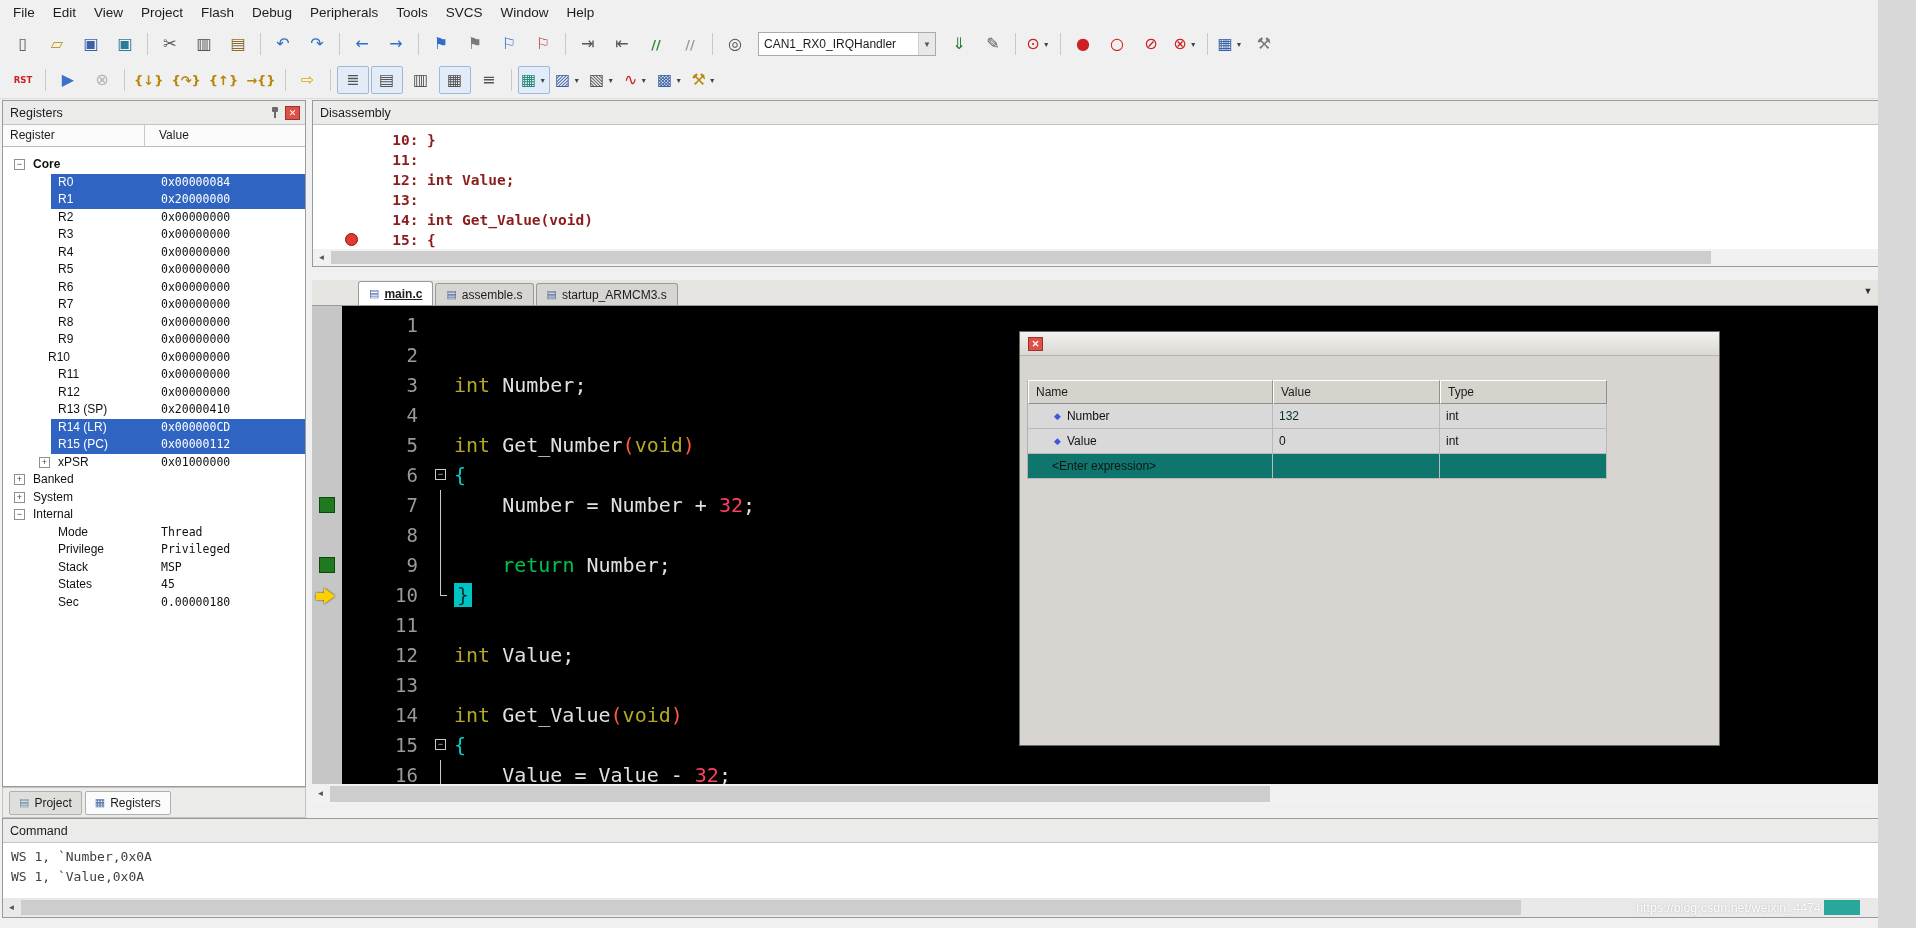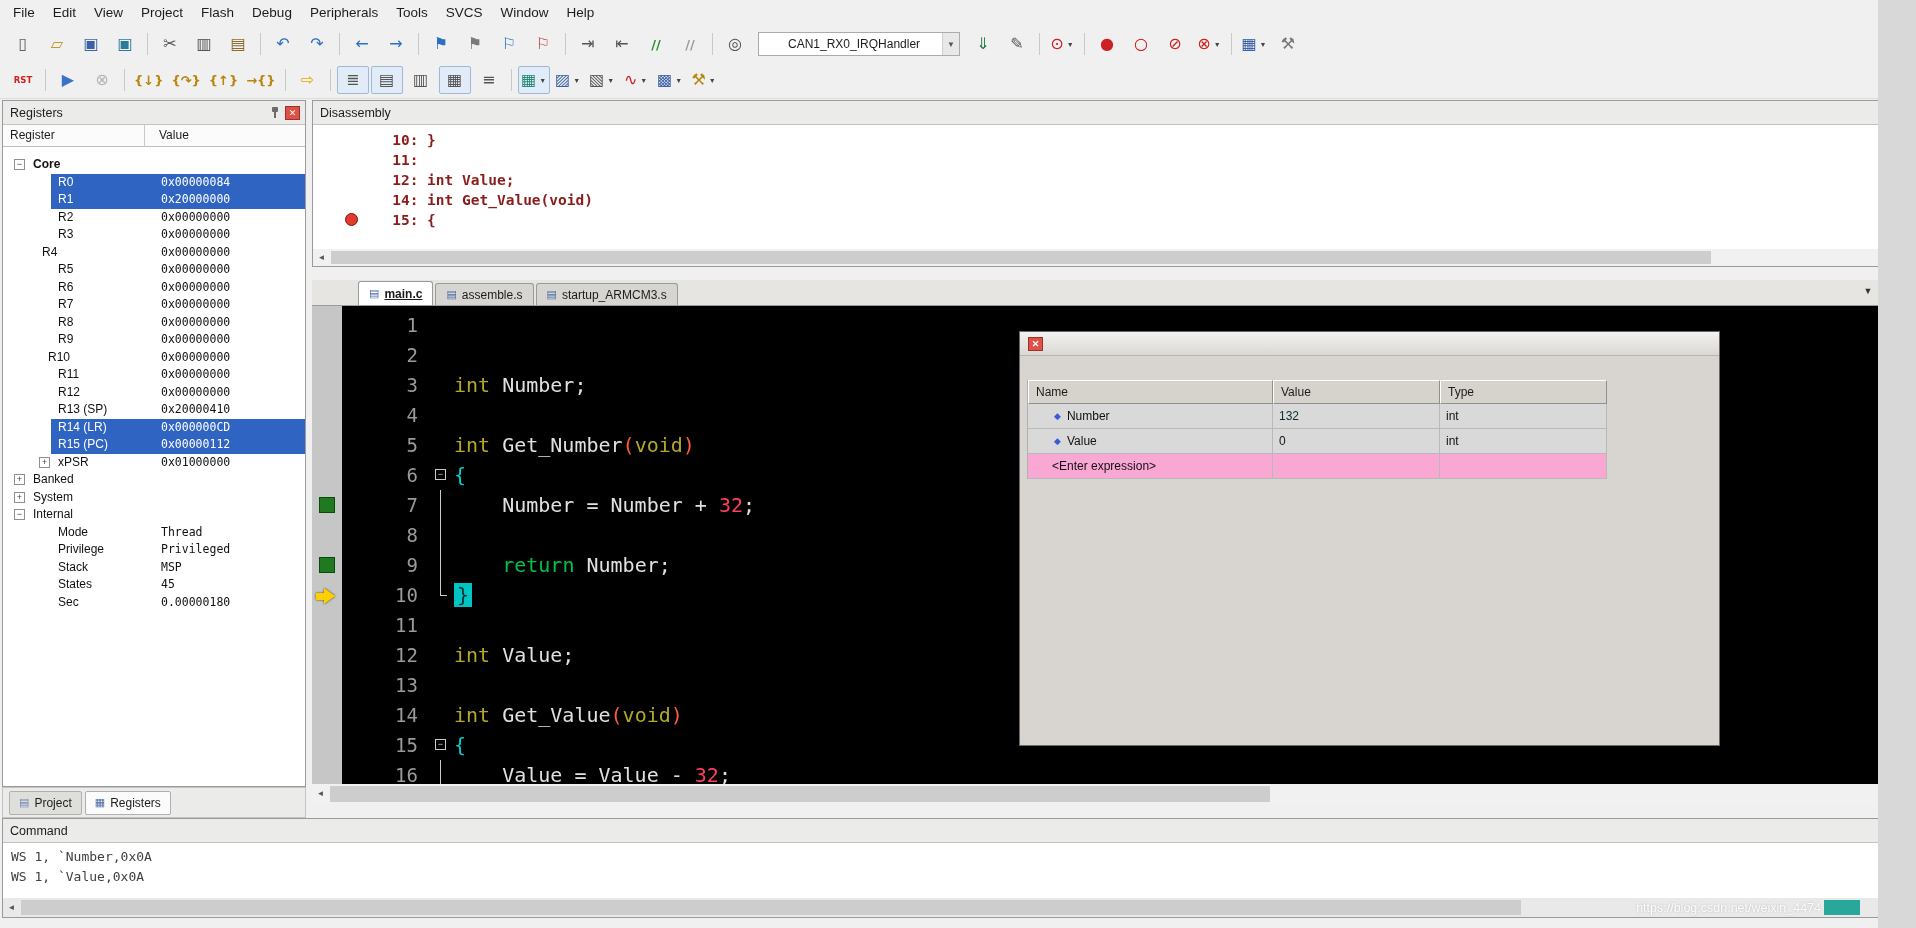--- a/index.html
+++ b/index.html
@@ -18,21 +18,21 @@
   #toolbar1,#toolbar2{position:absolute;left:0;width:100%;height:36px;display:flex;align-items:center;padding-left:6px;background:#f0f0f0;}
   #toolbar1{top:26px;}
   #toolbar2{top:62px;border-bottom:1px solid #dcdcdc;}
   .tb-btn{min-width:26px;height:26px;display:flex;align-items:center;justify-content:center;margin:0 1px;border:1px solid transparent;border-radius:2px;padding:0 2px;}
   .tb-btn.pressed{background:#e2ecf8;border-color:#9fb8d8;}
   .tb-glyph{font-size:16px;line-height:1;font-family:"DejaVu Sans","Liberation Sans",sans-serif;}
   .tb-glyph.small{font-size:8.5px;font-weight:bold;}
   .tb-glyph.mid{font-size:13px;font-weight:bold;}
   .tb-drop{font-size:7px;color:#444;margin-left:3px;}
   .tb-sep{width:1px;height:22px;background:#c9c9c9;margin:0 5px;}
-  .tb-combo{width:176px;height:22px;background:#fff;border:1px solid #ababab;display:flex;align-items:center;margin:0 6px;padding-left:24px;}
+  .tb-combo{width:176px;height:22px;background:#fff;border:1px solid #ababab;display:flex;align-items:center;margin:0 6px;}
   .combo-text{flex:1;font-size:12px;padding-left:5px;white-space:nowrap;overflow:hidden;}
   .combo-arrow{width:16px;align-self:stretch;display:flex;align-items:center;justify-content:center;font-size:8px;color:#555;border-left:1px solid #d0d0d0;background:#e8e8e8;}
 
   
   .panel-title{height:23px;display:flex;align-items:center;background:#ebebe9;border-bottom:1px solid #c3c3c3;font-size:12.5px;padding:0 5px 0 7px;}
   .panel-title-text{flex:1;}
   .title-btns{display:flex;align-items:center;gap:5px;}
   .pin-icon{position:relative;width:10px;height:13px;display:inline-block;}
   .pin-icon::before{content:"";position:absolute;left:2px;top:1px;width:6px;height:5px;background:#6b6b6b;border-radius:1px;}
   .pin-icon::after{content:"";position:absolute;left:4px;top:6px;width:2px;height:6px;background:#6b6b6b;}
@@ -109,21 +109,21 @@
   #watch{position:absolute;left:1019px;top:331px;width:701px;height:415px;background:#d8d5d0;border:1px solid #686868;box-shadow:3px 4px 9px rgba(0,0,0,.35);box-sizing:border-box;}
   #watch-titlebar{height:23px;display:flex;align-items:center;background:linear-gradient(#f3f2f0,#dbd8d3);border-bottom:1px solid #b5b5b5;font-size:12.5px;font-weight:bold;padding:0 5px 0 8px;}
   #watch-title-text{flex:1;}
   #watch-table{position:absolute;left:7px;top:48px;width:579px;border-left:1px solid #b0b0b0;}
   .w-headrow{display:flex;height:24px;}
   .w-hcell{box-sizing:border-box;border:1px solid;border-color:#ffffff #8f8f8f #8f8f8f #ffffff;background:#d6d3cd;font-size:12px;line-height:22px;padding-left:7px;}
   .w-c1{width:245px;}.w-c2{width:167px;}.w-c3{width:167px;}
   .w-row{display:flex;height:25px;}
   .w-cell{box-sizing:border-box;border-right:1px solid #b9b9b9;border-bottom:1px solid #b9b9b9;display:flex;align-items:center;font-size:12px;color:#111;overflow:hidden;}
   .w-row.gray .w-cell{background:#d9d9d9;}
-  .w-row.white .w-cell{background:#f9a8d4;text-align:center;}
+  .w-row.white .w-cell{background:#0f766e;text-align:center;}
   .w-cell.value-sel{background:#00b09b;color:#04312b;}
   .w-cell.pad{padding-left:6px;}
   .w-diamond{color:#3b5bd6;font-size:9px;margin:0 6px 0 26px;}
   .w-entry{margin-left:24px;}
 
   
   #command-panel{position:absolute;left:2px;top:818px;width:1912px;height:100px;background:#fff;border:1px solid #9a9a9a;box-sizing:border-box;}
   #command-content{position:absolute;left:0;top:24px;right:17px;bottom:19px;padding:4px 8px;overflow:hidden;}
   .cmd-line{height:20px;line-height:20px;font-family:"DejaVu Sans Mono",monospace;font-size:13px;color:#404040;white-space:pre;}
   #command-vscroll{top:24px;right:0;bottom:19px;width:17px;}
@@ -357,21 +357,21 @@
         </div>
         <div class="reg-row">
           <span class="reg-name" style="left: 55px;">R2</span>
           <span class="reg-val">0x00000000</span>
         </div>
         <div class="reg-row">
           <span class="reg-name" style="left: 55px;">R3</span>
           <span class="reg-val">0x00000000</span>
         </div>
         <div class="reg-row">
-          <span class="reg-name" style="left: 39px;">R4</span>
+          <span class="reg-name" style="left: 55px;">R4</span>
           <span class="reg-val">0x00000000</span>
         </div>
         <div class="reg-row">
           <span class="reg-name" style="left: 55px;">R5</span>
           <span class="reg-val">0x00000000</span>
         </div>
         <div class="reg-row">
           <span class="reg-name" style="left: 55px;">R6</span>
           <span class="reg-val">0x00000000</span>
         </div>
@@ -469,20 +469,21 @@
       <span class="panel-title-text">Disassembly</span>
       <span class="title-btns">
         <span class="pin-icon"></span>
         <span class="close-btn">✕</span>
       </span>
     </div>
     <div id="disasm-content">
         <div class="disasm-line">   10: }</div>
         <div class="disasm-line">   11: </div>
         <div class="disasm-line">   12: int Value;</div>
+        <div class="disasm-line">   13: </div>
         <div class="disasm-line">   14: int Get_Value(void)</div>
         <div class="disasm-line">   15: {<span class="disasm-bp"></span></div>
       </div>
     <div id="disasm-vscroll" class="sb">
       <div class="sb-btn" style="top:0;left:0;">▲</div>
       <div class="sb-thumb" style="top:18px;height:26px;left:2px;right:2px;"></div>
       <div class="sb-btn" style="bottom:0;left:0;">▼</div>
     </div>
     <div id="disasm-hscroll" class="sb">
       <div class="sb-btn" style="left:0;top:0;">◄</div>

